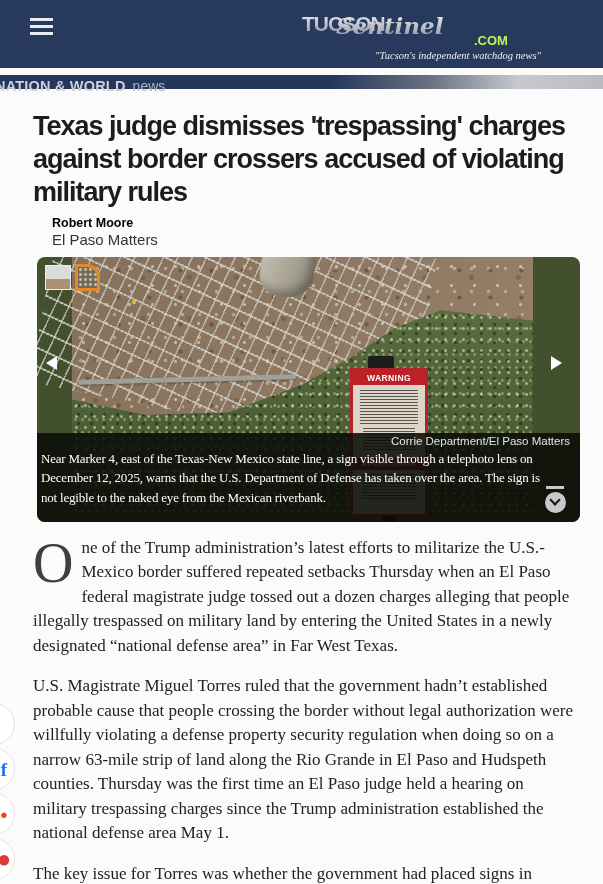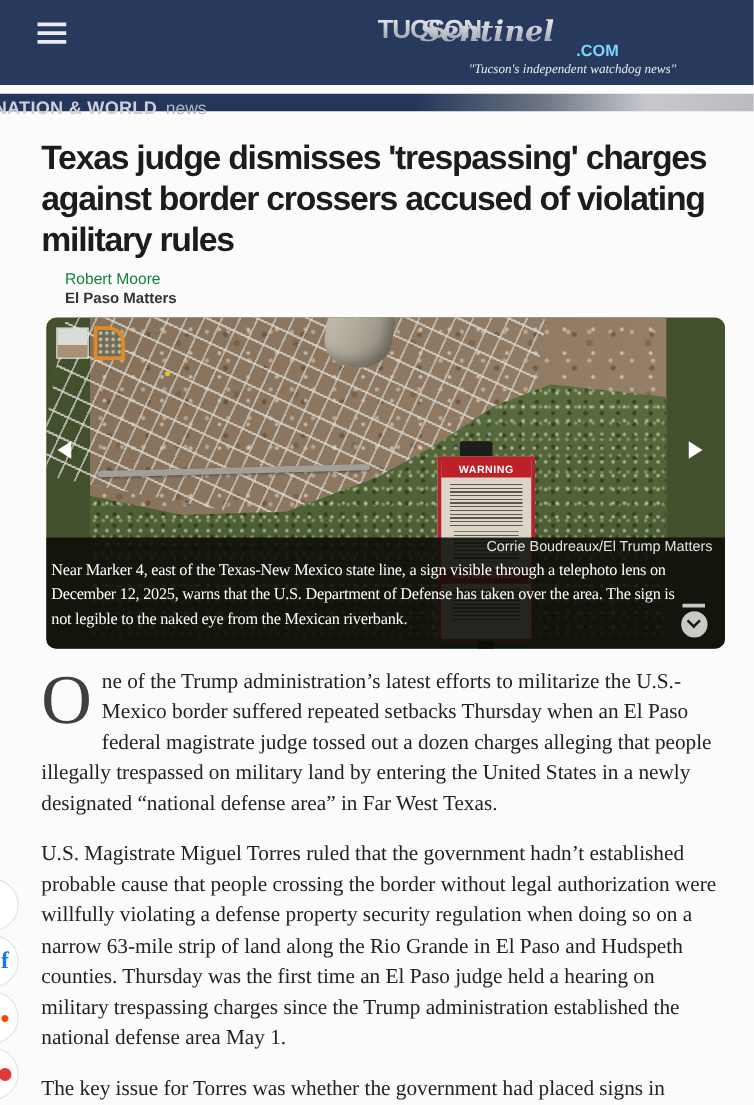--- a/index.html
+++ b/index.html
@@ -11,37 +11,37 @@
   .hamburger { position:absolute; left:30px; top:18px; width:23px; cursor:pointer; }
   .hamburger span { display:block; width:23px; height:2.5px; background:#e9ebf0; margin-bottom:4.5px; }
   .logo { position:absolute; left:298px; top:10px; width:210px; height:52px; }
   .logo-tucson { position:absolute; left:4px; top:2px; font-weight:bold; font-size:21px;
                  letter-spacing:-1px; background:linear-gradient(#f0f2f5,#8d93a0);
                  -webkit-background-clip:text; background-clip:text; color:transparent; }
   .logo-sentinel { position:absolute; left:38px; top:2px; font-family:"DejaVu Serif", serif;
                    font-style:italic; font-weight:bold; font-size:23px;
                    background:linear-gradient(#f4f6f9,#8d93a0);
                    -webkit-background-clip:text; background-clip:text; color:transparent; }
-  .logo-com { position:absolute; left:163px; top:23px; font-weight:bold; font-size:13px; color:#7dd3fc; }
+  .logo-com { position:absolute; left:176px; top:23px; font-weight:bold; font-size:13px; color:#bef264; }
   .tagline { position:absolute; right:62px; top:50px; font-family:"Liberation Serif", serif;
              font-style:italic; font-size:10.5px; color:#eceef2; }
 
   
   .section-bar { margin-top:7px; height:14px; line-height:22px; padding-left:0;
      background:linear-gradient(to right,#24365b 0%, #24365b 55%, #6d7584 72%, #c7c9ce 86%, #b9bbc0 100%); }
   .section-label { font-weight:bold; font-size:14.5px; color:#ccd1d9; margin-left:-5px; letter-spacing:.2px; }
   .section-sub { font-size:14px; color:#aeb6c2; margin-left:7px; }
 
   
   .content { padding:0 23px 0 33px; }
   .headline { margin-top:21px; max-width:548px; font-weight:bold; font-size:27px; line-height:1.22;
               letter-spacing:-1px; color:#1c1c1c; }
   .posted { margin:10px 0 0 19px; font-size:11px; color:#606060; }
-  .author { margin:7px 0 0 19px; font-size:12.5px; font-weight:normal; color:#15803d; }
-  .source { margin:1px 0 0 19px; font-size:12px; color:#333;font-weight:bold; }
+  .author { margin:7px 0 0 19px; font-size:12.5px; font-weight:bold; color:#000000; }
+  .source { margin:1px 0 0 19px; font-size:15px; color:#333; }
 
   
   .carousel { position:relative; margin:9px 0 0 4px; width:543px; height:265px;
               background:#42502d; border-radius:8px; overflow:hidden; }
   .photo { position:absolute; left:35px; top:0; width:461px; height:255px; background-color:#97816a;
      background-image:
        radial-gradient(circle, rgba(255,252,244,.5) 1px, transparent 2px),
        radial-gradient(circle, rgba(72,52,34,.45) 1.5px, transparent 2.6px),
        radial-gradient(circle, rgba(226,208,186,.55) 1.2px, transparent 2.2px),
        radial-gradient(circle, rgba(96,72,48,.4) 2px, transparent 3.2px),
@@ -170,21 +170,21 @@
     <div class="thumb2"></div>
 
     <div class="nav-arrow prev">
       <span class="tri-left"></span>
     </div>
     <div class="nav-arrow next">
       <span class="tri-right"></span>
     </div>
 
     <div class="cap-overlay">
-      <div class="credit">Corrie Boudreaux/El Trump Matters</div>
+      <div class="credit">Corrie Department/El Paso Matters</div>
       <div class="caption">Near Marker 4, east of the Texas-New Mexico state line, a sign visible through a telephoto lens on December 12, 2025, warns that the U.S. Department of Defense has taken over the area. The sign is not legible to the naked eye from the Mexican riverbank.</div>
       <div class="chev-wrap">
         <div class="chev-bar"></div>
         <div class="chev-circle">
           <div class="chev-icon"></div>
         </div>
       </div>
     </div>
   </div>
 

